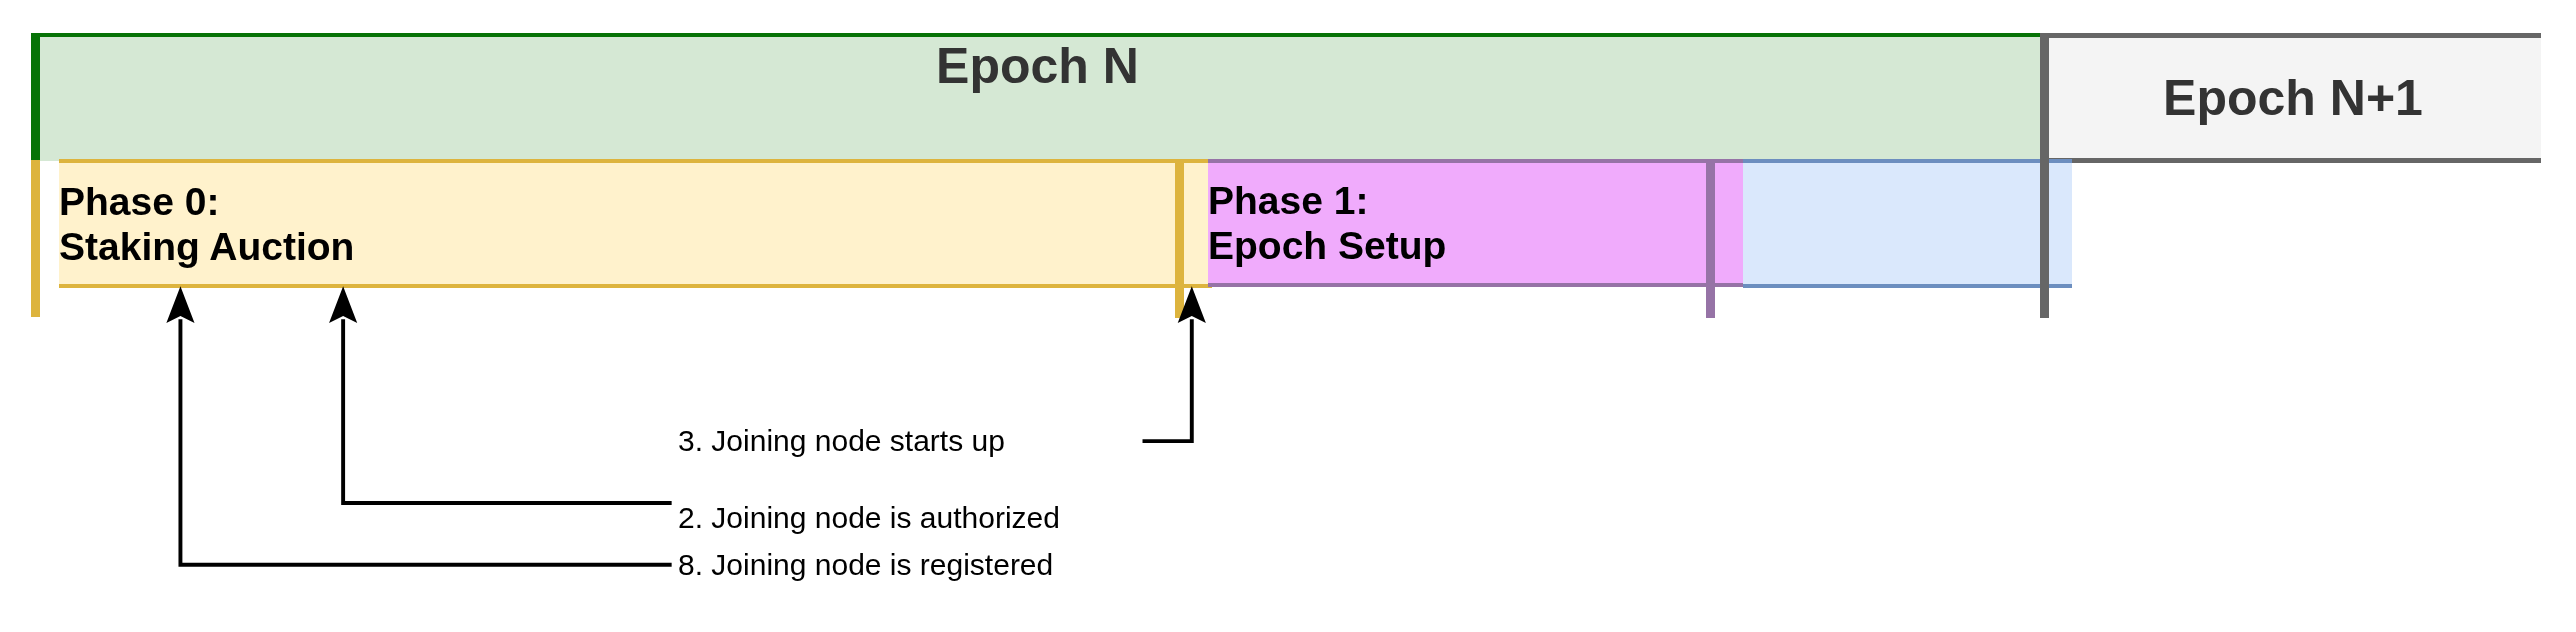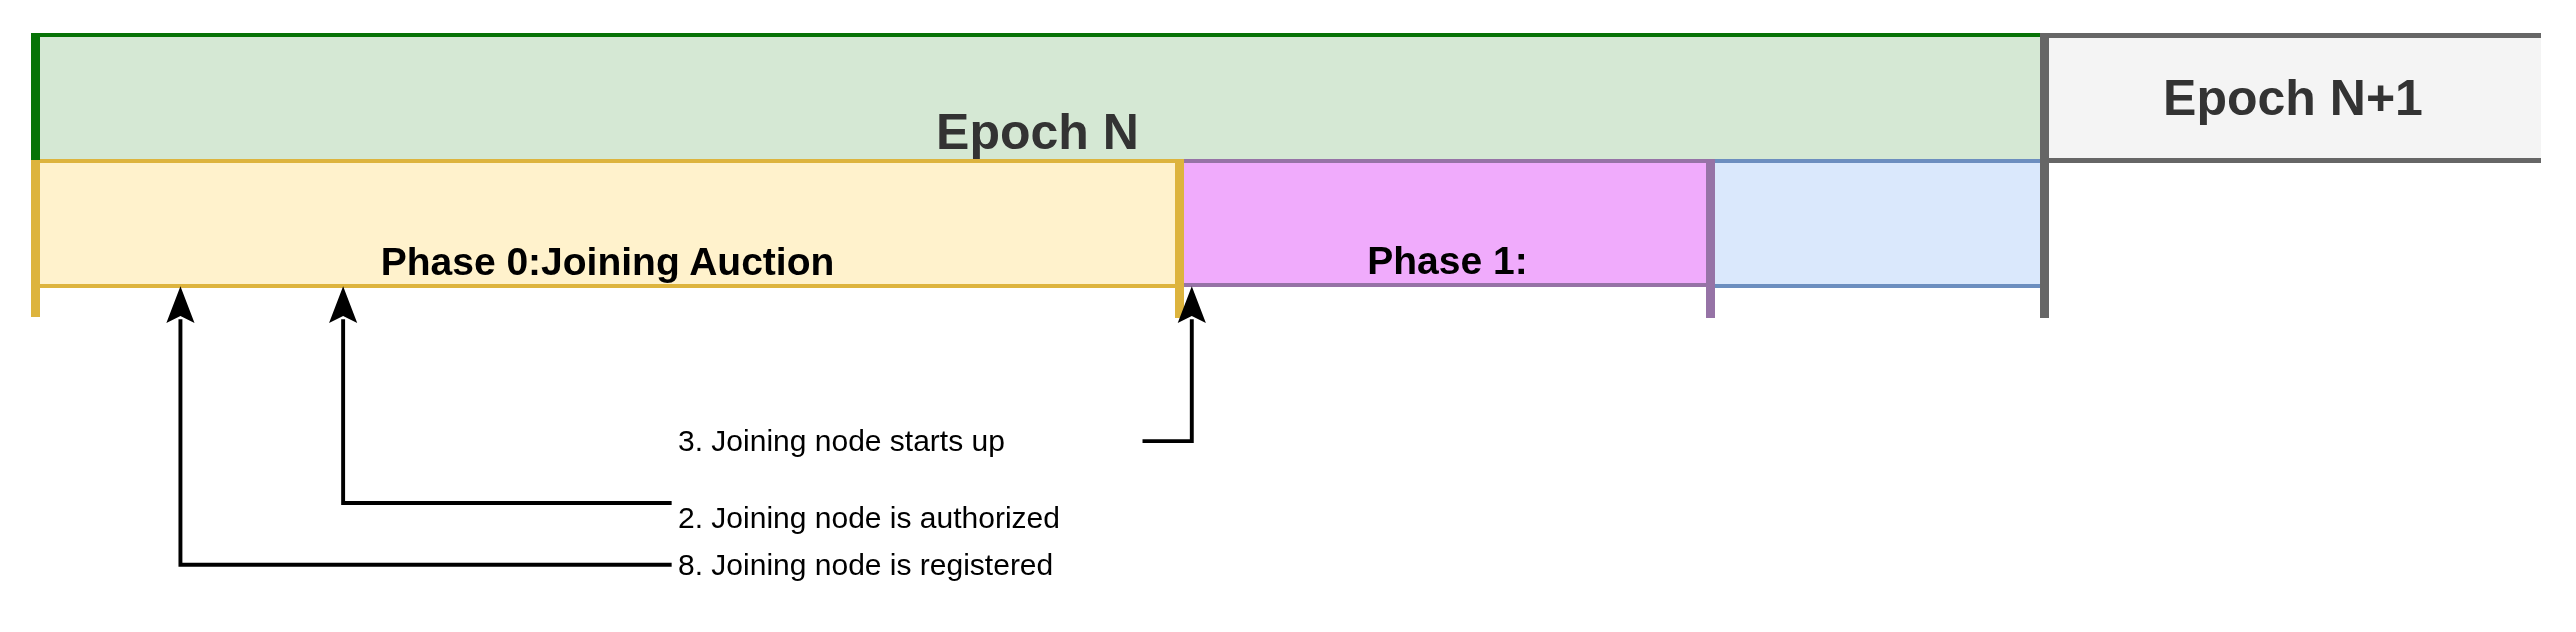--- a/index.html
+++ b/index.html
@@ -7,37 +7,38 @@
   body {
     width: 2576px; height: 632px; position: relative; overflow: hidden;
     font-family: "Liberation Sans", sans-serif;
   }
   .abs { position: absolute; box-sizing: border-box; }
 
   
   .epoch-n {
     left: 31px; top: 33px; width: 2013px; height: 128px;
     background: #d5e8d4; border-top: 4.7px solid #067306;
-    display: flex; align-items: flex-end; justify-content: center;
+    display: flex; align-items: flex-start; justify-content: center;
   }
   .epoch-n1 {
     left: 2045px; top: 33px; width: 496px; height: 130px;
     background: #f4f4f4;
     border-top: 5.5px solid #666666; border-bottom: 5.5px solid #666666;
     display: flex; align-items: center; justify-content: center; text-align: center;
   }
   .epoch-label {
     font-size: 50px; font-weight: bold; color: #333333; white-space: nowrap;
   }
 
   
   .phase {
     top: 159px; height: 129px;
-    display: flex; flex-direction: row; align-items: flex-end; justify-content: center;
+    display: flex; flex-direction: column; align-items: flex-start; justify-content: center;
     text-align: center;
+    margin-left: 28px;
   }
   .phase0 { left: 31px;   width: 1153px; background: #fff2cc; border-top: 4.7px solid #ddb43e; border-bottom: 4.7px solid #ddb43e; }
   .phase1 { left: 1180px; width: 535px;  background: #f0abfc; border-top: 4.7px solid #9673a6; border-bottom: 4.7px solid #9673a6; height: 128px; }
   .phase2 { left: 1715px; width: 329px;  background: #dae8fc; border-top: 4.7px solid #6c8ebf; border-bottom: 4.7px solid #6c8ebf; }
   .phase-line {
     font-size: 39px; font-weight: bold; color: #000000; line-height: 45px; white-space: nowrap;
   }
 
   
   .marker { width: 9.4px; }
@@ -64,25 +65,26 @@
 <div class="abs epoch-n">
   <span class="epoch-label">Epoch N</span>
 </div>
 
 <div class="abs epoch-n1">
   <span class="epoch-label">Epoch N+1</span>
 </div>
 
 <div class="abs phase phase0">
   <span class="phase-line">Phase 0:</span>
-  <span class="phase-line">Joining Auction</span>
+  <span class="phase-line">Staking Auction</span>
 </div>
 
 <div class="abs phase phase1">
   <span class="phase-line">Phase 1:</span>
+  <span class="phase-line">Epoch Setup</span>
 </div>
 
 <div class="abs phase phase2">
 </div>
 
 <div class="abs marker mk-green"></div>
 <div class="abs marker mk-gold-left"></div>
 <div class="abs marker mk-gold-mid"></div>
 <div class="abs marker mk-purple"></div>
 <div class="abs marker mk-gray"></div>

